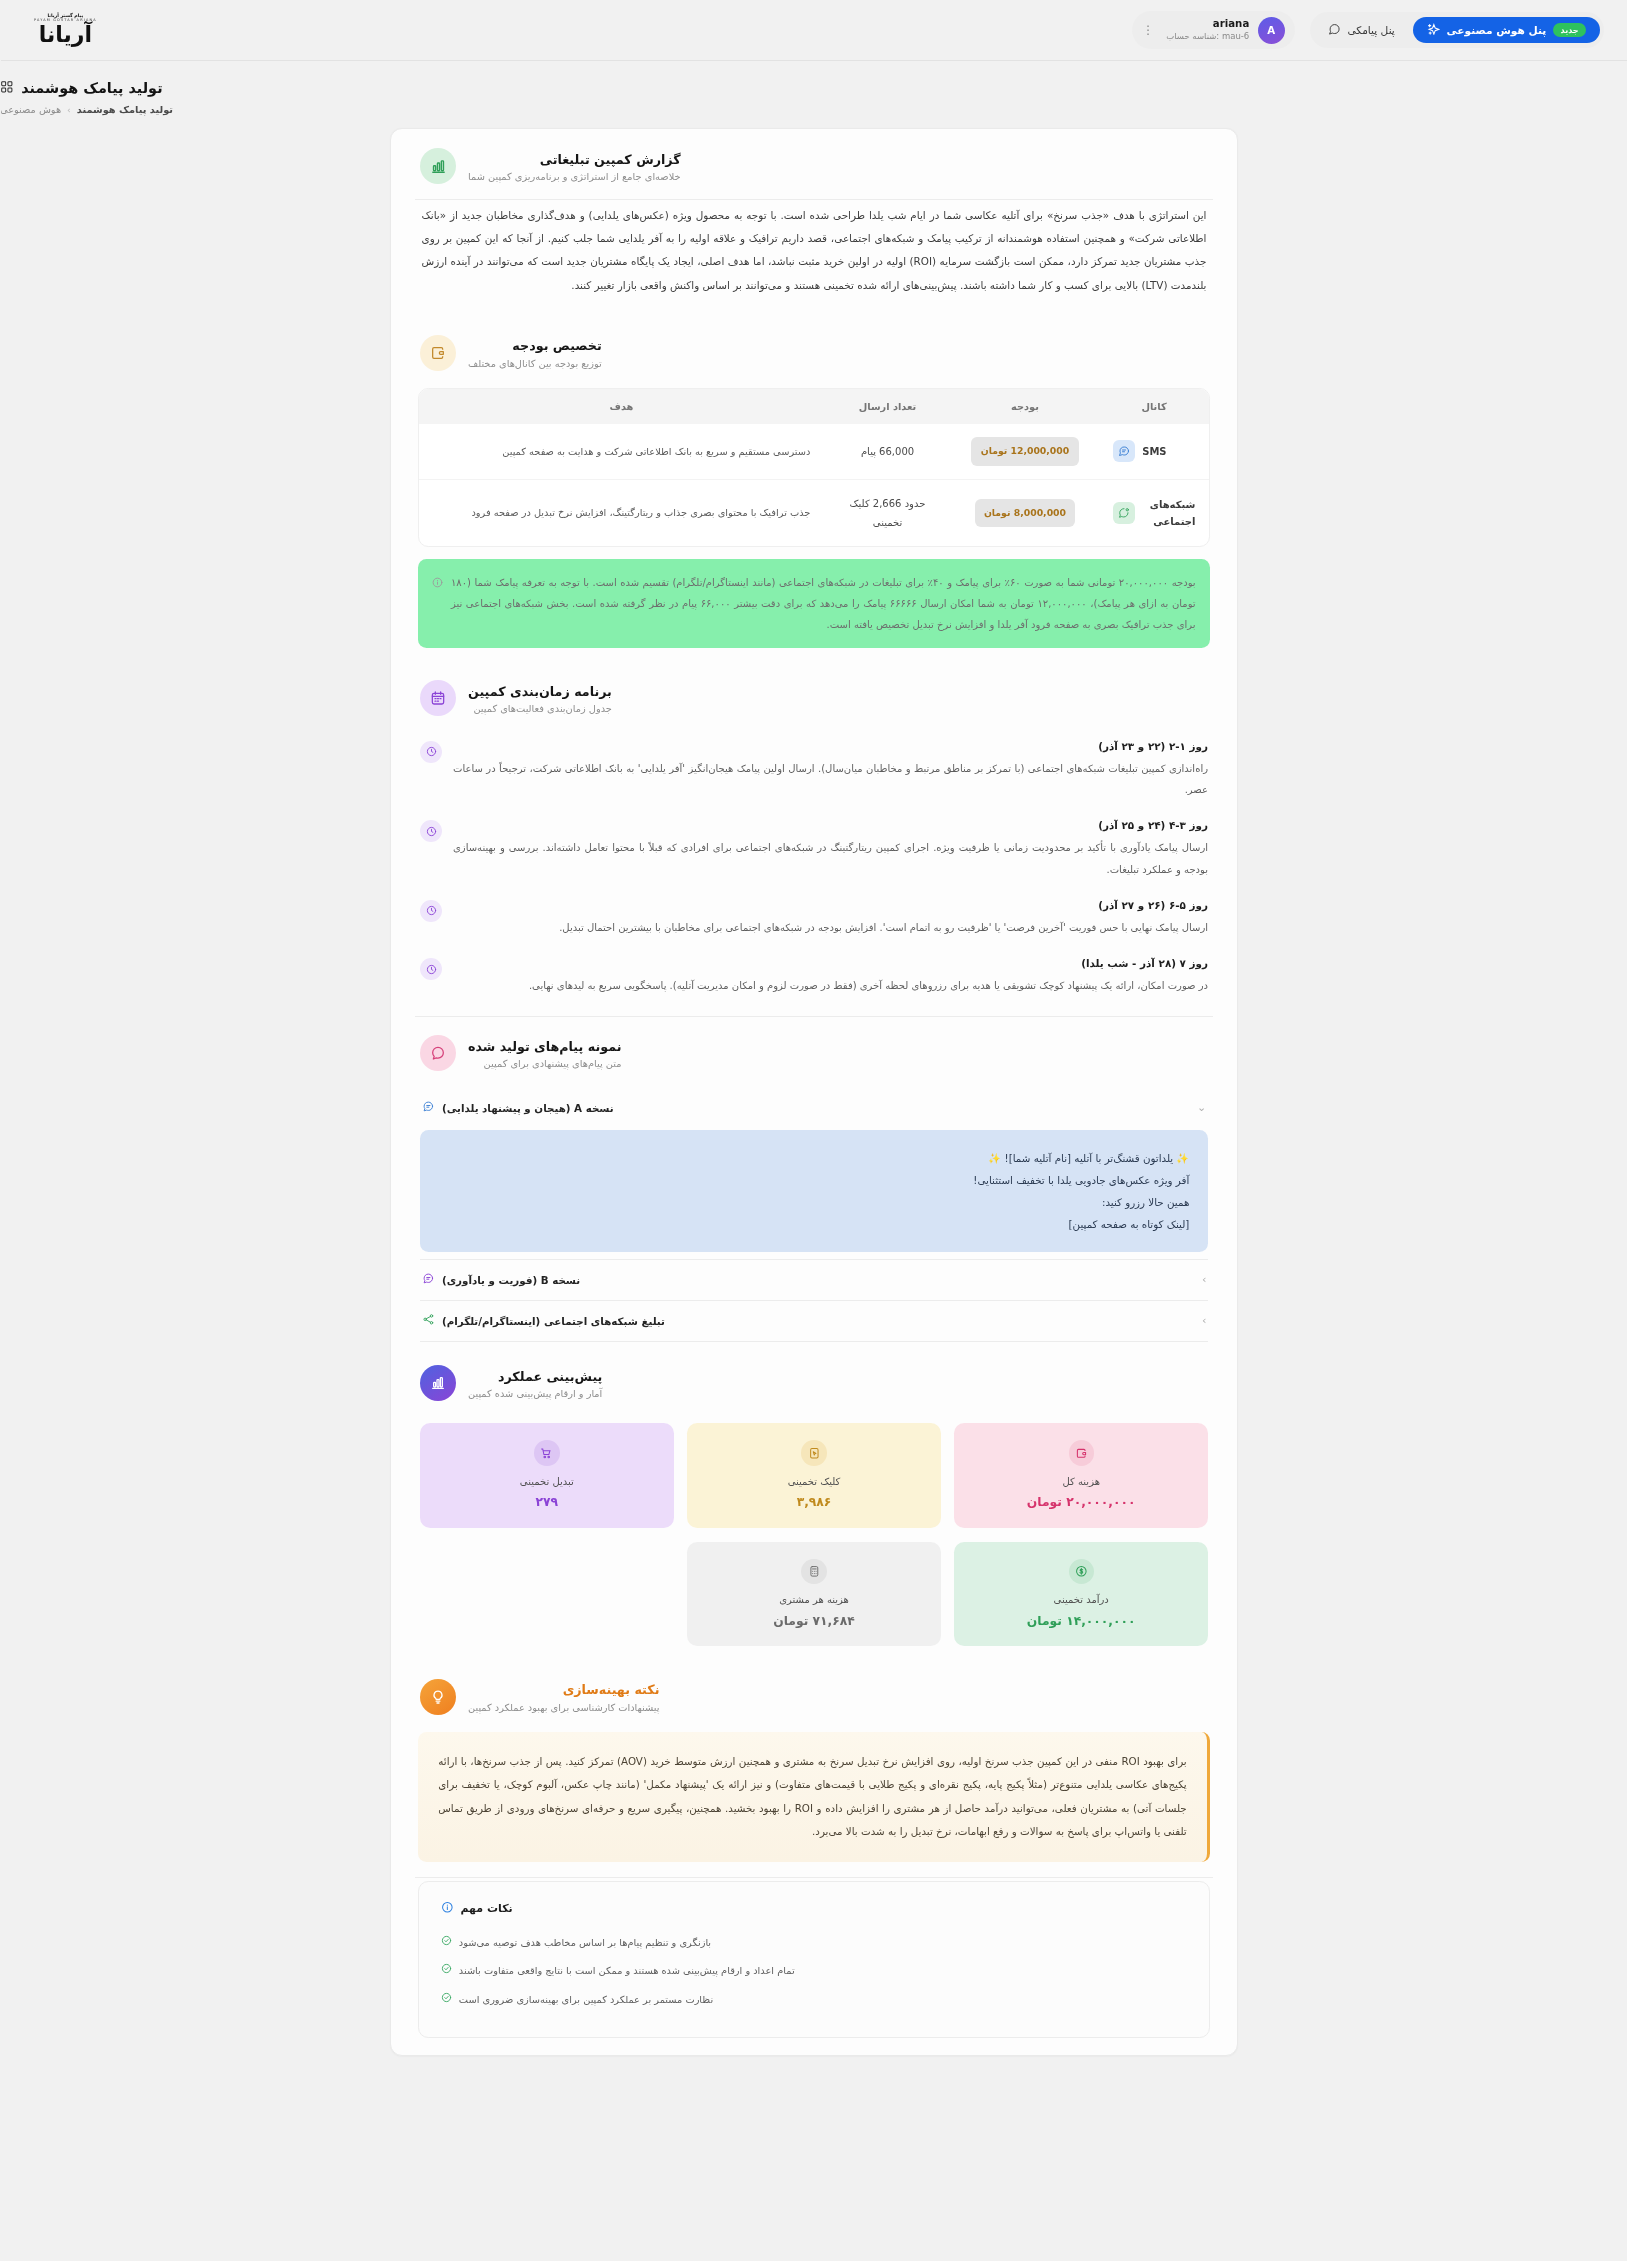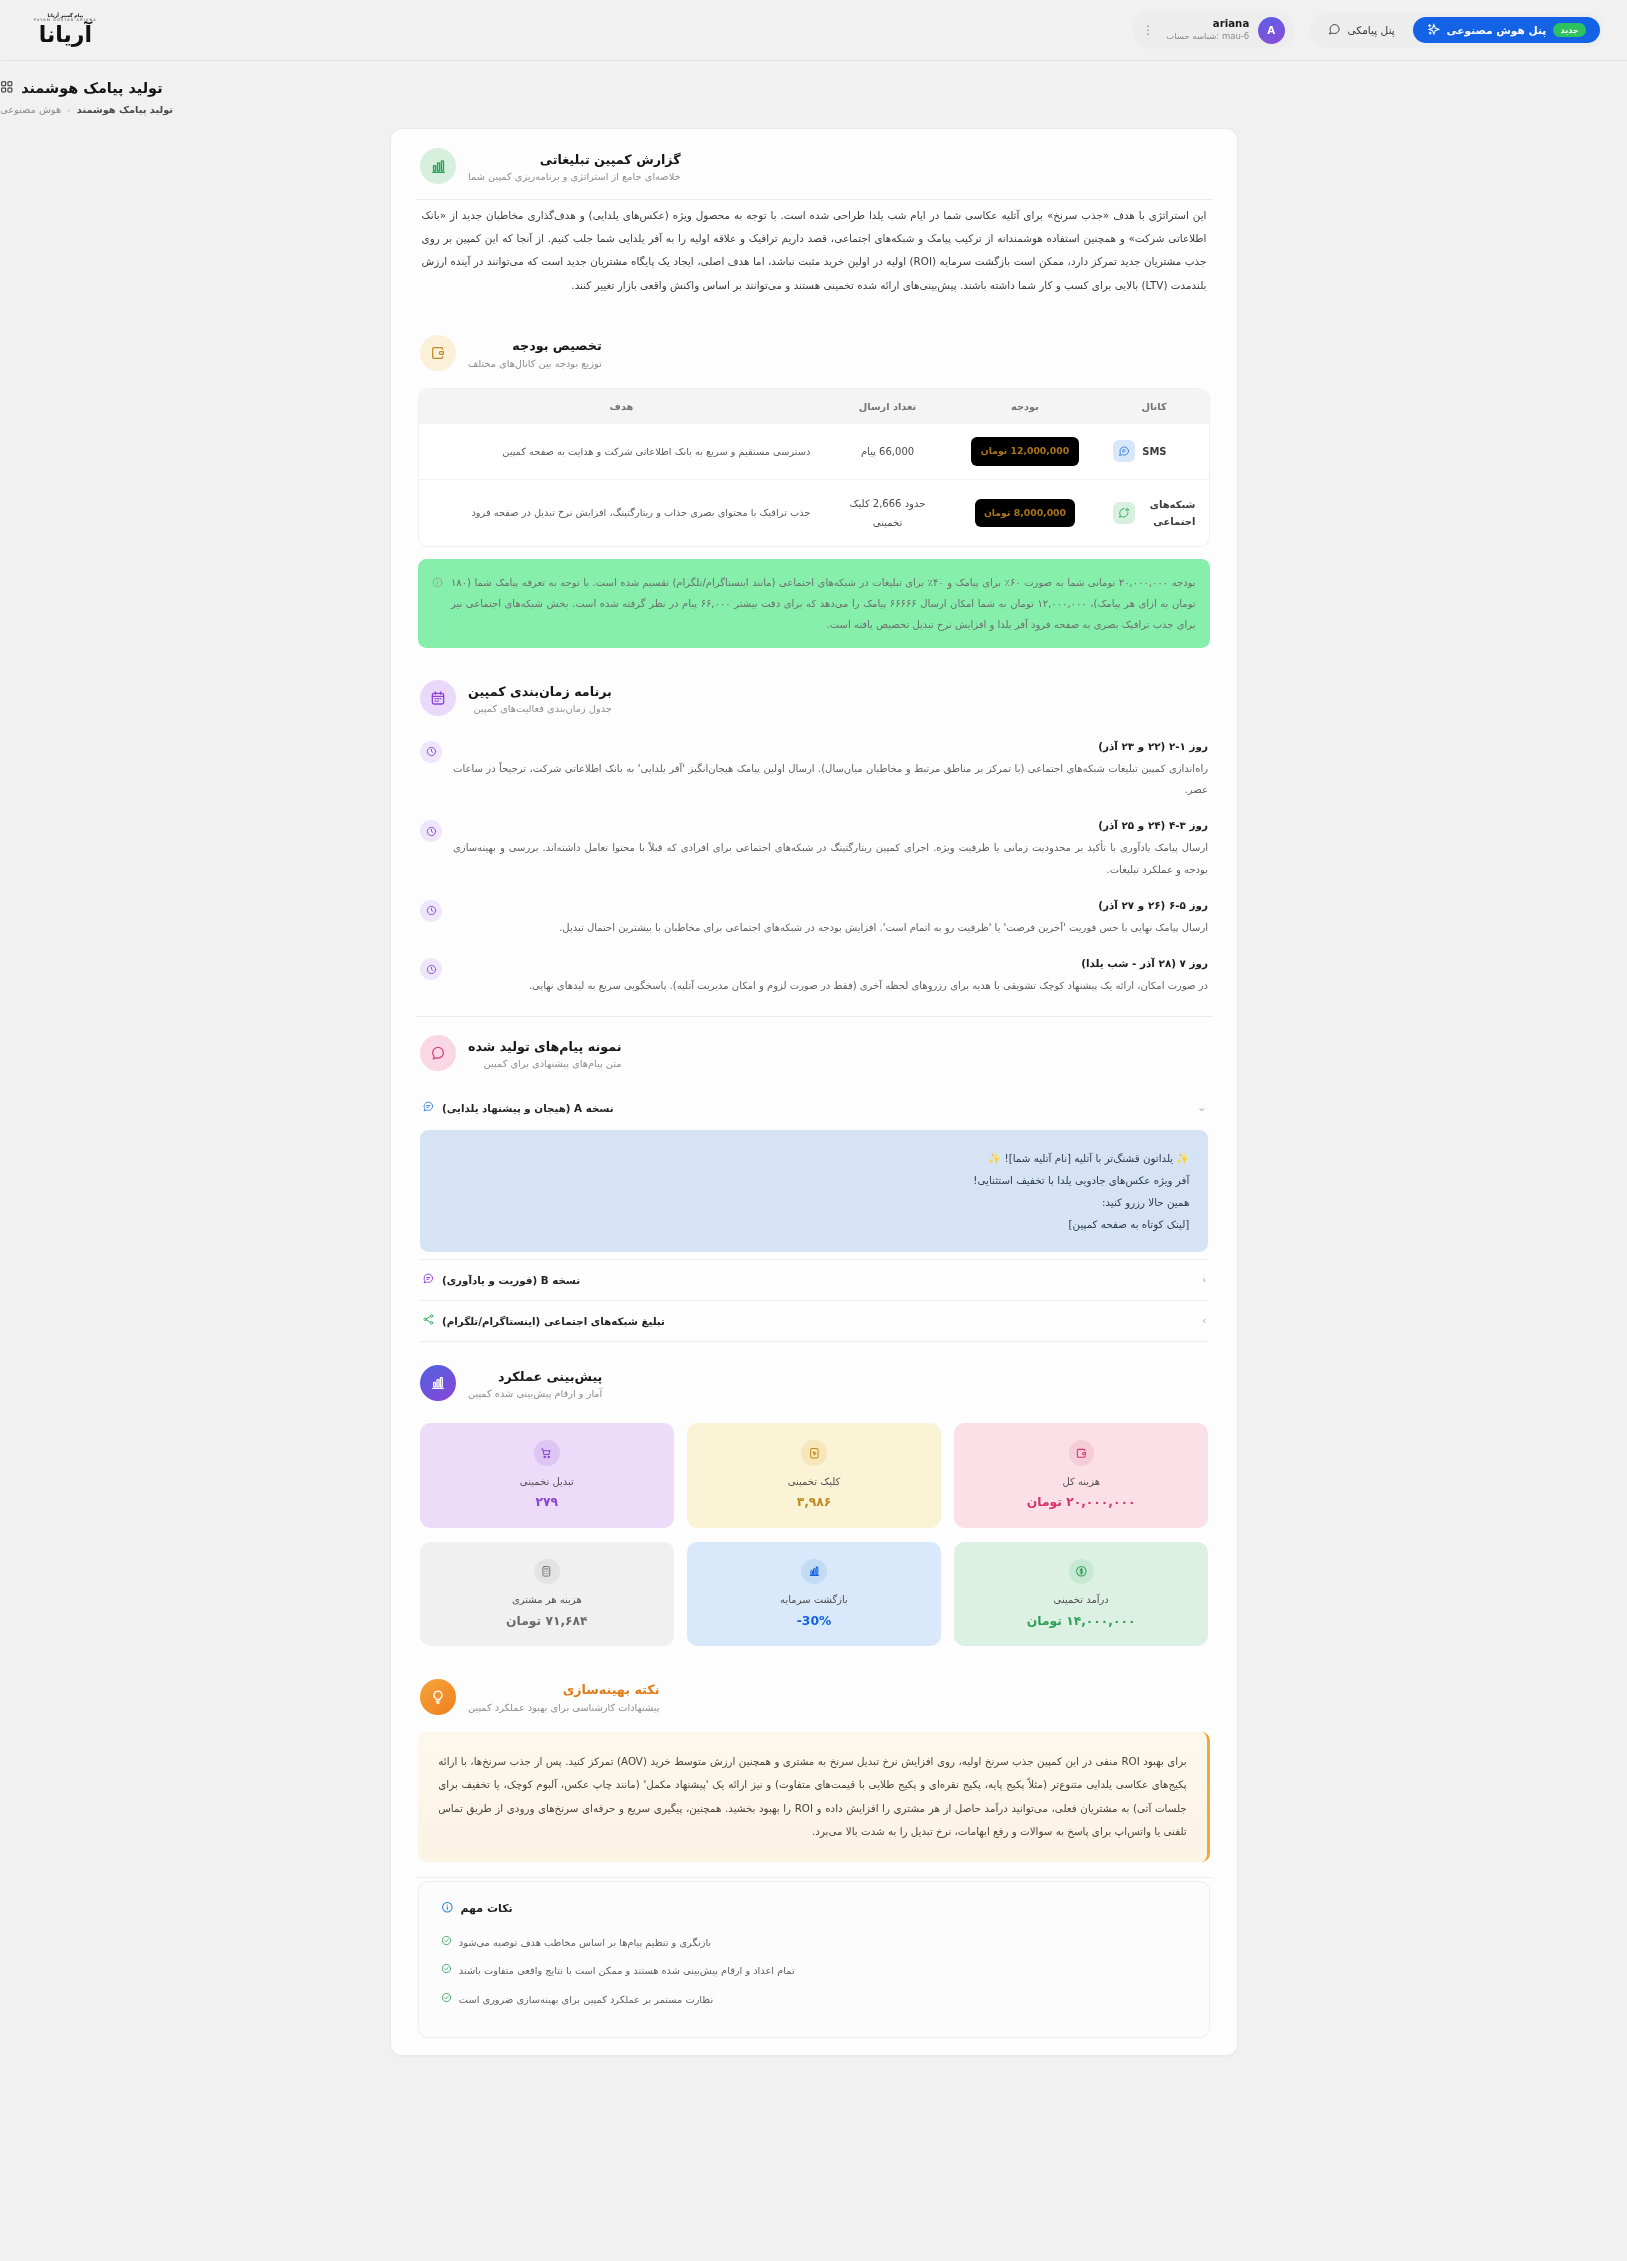--- a/index.html
+++ b/index.html
@@ -212,21 +212,21 @@
     display: flex; flex-direction: row-reverse; align-items: center; gap: 7.6px;
     justify-content: flex-start;
   }
   .ch-ico {
     width: 22px; height: 22px; border-radius: 6px;
     display: flex; align-items: center; justify-content: center; flex: 0 0 auto;
   }
   .ch-name { font-size: 10px; font-weight: 700; color: #3b3b3b; line-height: 1.7; text-align: right; }
   .money-chip {
     display: inline-block;
-    background: #000000;
+    background: #e5e5e5;
     color: #a9741b;
     font-size: 9.3px;
     font-weight: 700;
     border-radius: 6px;
     padding: 5.1px 9.3px;
     white-space: nowrap;
   }
   .goal-cell { text-align: right; color: #5a5a5a; font-size: 9.8px; line-height: 2; }
 
   .note {
@@ -675,32 +675,20 @@
       <div class="kpi-ico" style="background:#c7e8d3">
         <svg width="12.7" height="12.7" viewBox="0 0 24 24" fill="none" stroke="#2f9f58" stroke-width="1.9" stroke-linecap="round">
               <circle cx="12" cy="12" r="9"></circle>
               <path d="M14.5 9.3a2.6 2.6 0 0 0-2.5-1.4c-1.4 0-2.4.8-2.4 1.9 0 2.6 5 1.3 5 3.9 0 1.2-1.1 2-2.6 2a2.7 2.7 0 0 1-2.6-1.5M12 6.3v11.4"></path>
             </svg>
       </div>
       <div class="kpi-label">درآمد تخمینی</div>
       <div class="kpi-value" style="color:#2f9f58">۱۴,۰۰۰,۰۰۰ تومان</div>
     </div>
 
-    <div class="kpi" style="background:#d9e8fa">
-      <div class="kpi-ico" style="background:#c4dbf6">
-        <svg width="12.7" height="12.7" viewBox="0 0 24 24" fill="none" stroke="#1463e6" stroke-width="2" stroke-linecap="round">
-              <path d="M4 20h16"></path>
-              <rect x="5.5" y="11" width="3" height="7" rx="1"></rect>
-              <rect x="10.5" y="7" width="3" height="11" rx="1"></rect>
-              <rect x="15.5" y="4" width="3" height="14" rx="1"></rect>
-            </svg>
-      </div>
-      <div class="kpi-label">بازگشت سرمایه</div>
-      <div class="kpi-value" style="color:#1463e6;direction:ltr">-30%</div>
-    </div>
 
     <div class="kpi" style="background:#f0f0f0">
       <div class="kpi-ico" style="background:#e3e3e3">
         <svg width="12.7" height="12.7" viewBox="0 0 24 24" fill="none" stroke="#6b6b6b" stroke-width="1.8" stroke-linecap="round">
               <rect x="5.5" y="3" width="13" height="18" rx="2.5"></rect>
               <path d="M8.5 7.5h7M8.8 12h.1M12 12h.1M15.2 12h.1M8.8 16.2h.1M12 16.2h.1M15.2 16.2h.1"></path>
             </svg>
       </div>
       <div class="kpi-label">هزینه هر مشتری</div>
       <div class="kpi-value" style="color:#6b6b6b">۷۱,۶۸۴ تومان</div>

